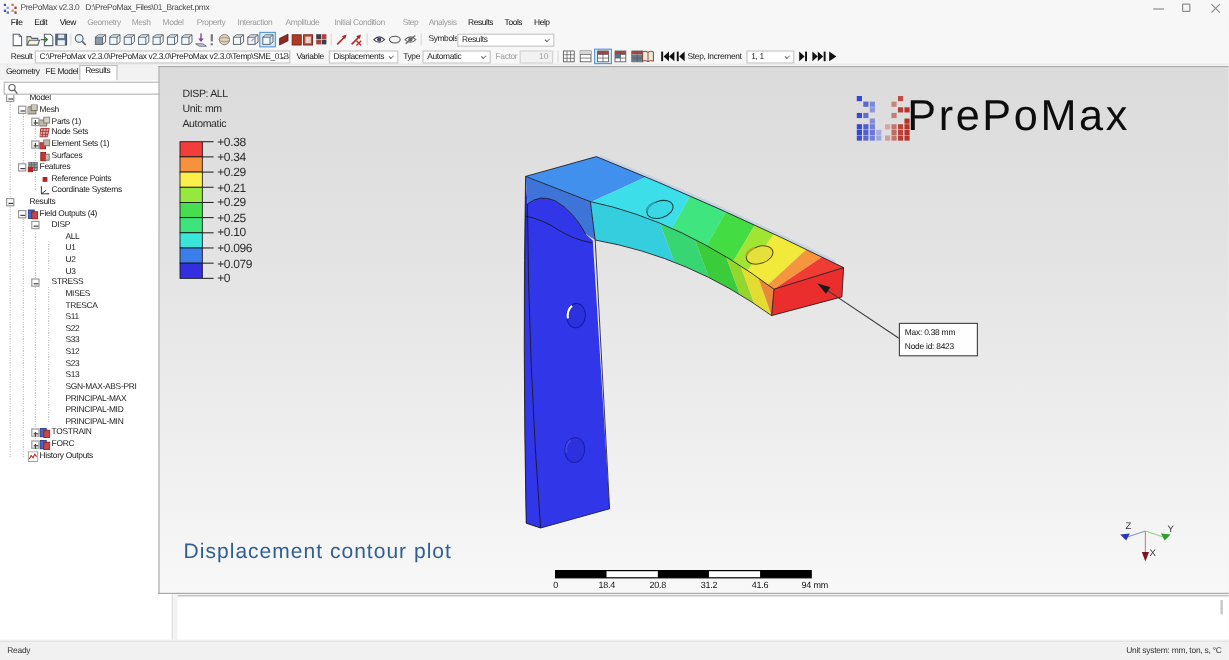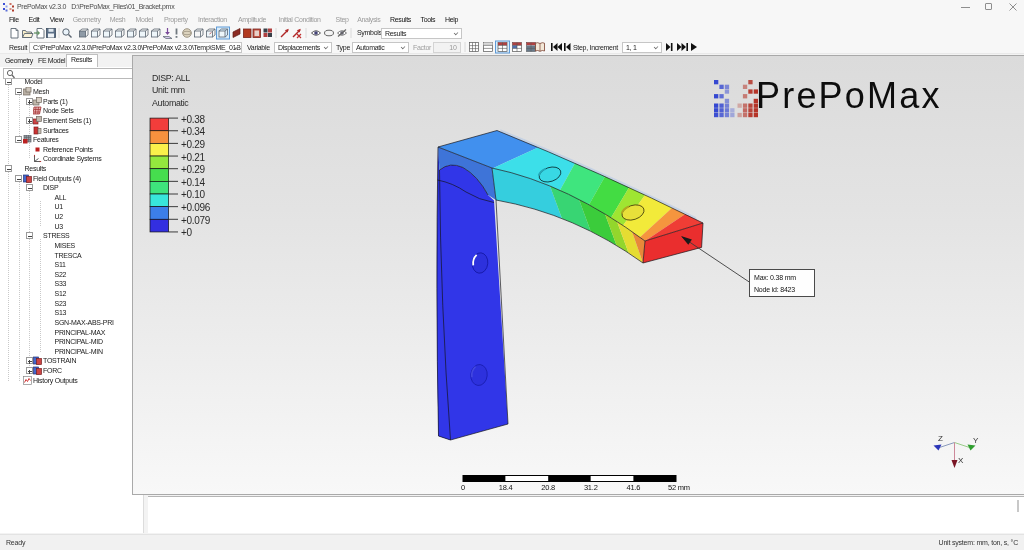--- a/index.html
+++ b/index.html
@@ -561,35 +561,36 @@
       <rect x="620.7" y="56.9" width="4.3" height="4.3" fill="#b22a1e" fill-opacity="0.95"></rect>
       <rect x="604.5" y="56.9" width="4.3" height="4.3" fill="#b22a1e" fill-opacity="0.35"></rect>
       <rect x="604.5" y="47.5" width="4.3" height="4.3" fill="#b22a1e" fill-opacity="0.3"></rect>
     </svg>
   <div id="legendlabels">
       <div style="left:48px;top:57.5px">+0.38</div>
       <div style="left:48px;top:70.2px">+0.34</div>
       <div style="left:48px;top:82.8px">+0.29</div>
       <div style="left:48px;top:95.5px">+0.21</div>
       <div style="left:48px;top:108.1px">+0.29</div>
-      <div style="left:48px;top:120.8px">+0.14</div>
+      <div style="left:48px;top:120.8px">+0.25</div>
       <div style="left:48px;top:133.4px">+0.10</div>
       <div style="left:48px;top:146.1px">+0.096</div>
       <div style="left:48px;top:158.7px">+0.079</div>
       <div style="left:48px;top:171.4px">+0</div>
     </div>
   <div class="abs" id="logotext">PrePoMax</div>
   <div class="abs" id="anno">Max: 0.38 mm<br>Node id: 8423</div>
+  <div class="abs" id="caption">Displacement contour plot</div>
   <div id="scalelabels">
       <div style="left:310.0px">0</div>
       <div style="left:352.6px">18.4</div>
       <div style="left:395.2px">20.8</div>
       <div style="left:437.8px">31.2</div>
       <div style="left:480.4px">41.6</div>
-      <div style="left:535px;width:40px;text-align:left">52 mm</div>
+      <div style="left:535px;width:40px;text-align:left">94 mm</div>
     </div>
 </div>
 <div class="abs" id="bottompanel">
     <div class="abs" style="left:869px;top:3px;width:2px;height:12px;background:#c8c8c8"></div>
   </div>
 <div class="abs" id="statusbar">
     <div class="l">Ready</div>
     <div class="r">Unit system: mm, ton, s, °C</div>
   </div>
 

